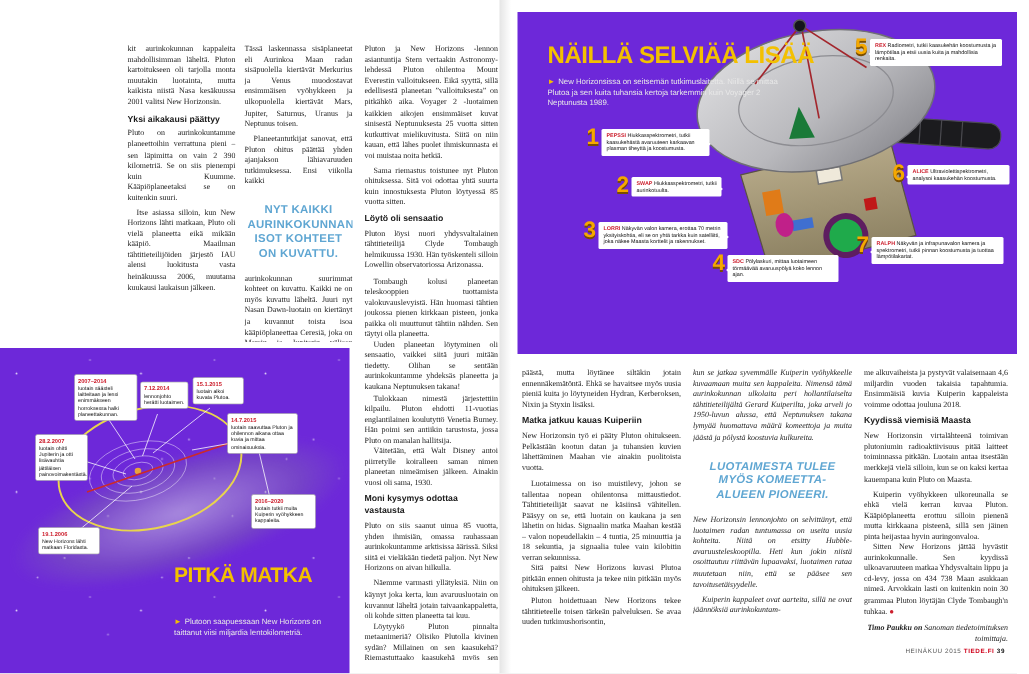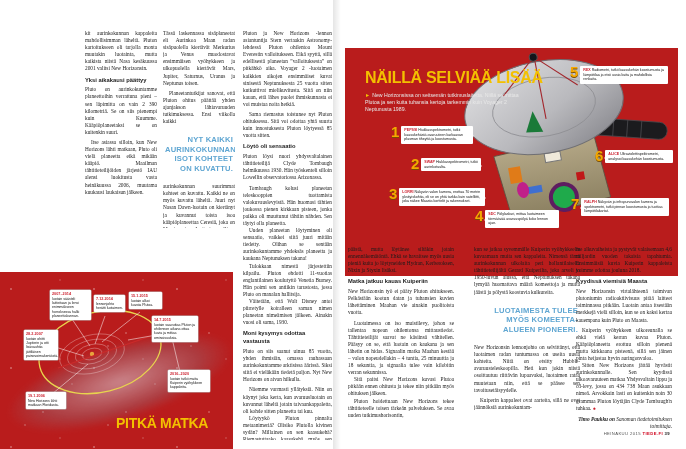--- a/index.html
+++ b/index.html
@@ -5,23 +5,23 @@
   html,body{margin:0;padding:0;background:#e9e9e9;}
   #spread{position:relative;width:686px;height:449px;background:#ffffff;overflow:hidden;
           font-family:"Liberation Serif", serif;color:#1c1c1c;}
   
   .col{position:absolute;overflow:hidden;font-size:5.3px;line-height:1.34;text-align:justify;}
   .col p{margin:0 0 3px 0;}
   .col p.ind{text-indent:6px;margin:0;}
   .bodyhead{font-family:"Liberation Sans",sans-serif;font-weight:bold;font-size:5.8px;
             margin:4px 0 2px 0;text-align:left;}
   .pullquote{font-family:"Liberation Sans",sans-serif;font-weight:bold;color:#5fa6d2;
-             text-align:right;font-size:7.6px;line-height:1.25;margin:10px 2px 10px 2px;letter-spacing:.2px;}
-  
-  .panel{position:absolute;background:#b91c1c;overflow:hidden;margin-top:40px;}
+             text-align:center;font-size:7.6px;line-height:1.25;margin:10px 2px 10px 2px;letter-spacing:.2px;}
+  
+  .panel{position:absolute;background:#6d28d9;overflow:hidden;}
   .starfield{position:absolute;inset:0;
     background-image:
       radial-gradient(1px 1px at 11px 17px, rgba(255,255,255,.9), transparent),
       radial-gradient(1px 1px at 43px 61px, rgba(255,255,255,.7), transparent),
       radial-gradient(1px 1px at 72px 33px, rgba(255,255,255,.5), transparent),
       radial-gradient(1px 1px at 25px 74px, rgba(255,255,255,.6), transparent),
       radial-gradient(1px 1px at 60px 8px, rgba(255,255,255,.45), transparent);
     background-size:83px 79px;}
   .milkyway{position:absolute;left:-30px;top:55px;width:300px;height:110px;
     background:radial-gradient(ellipse 50% 45% at 50% 50%, rgba(215,215,225,.55), rgba(140,140,155,.28) 55%, transparent 78%);
@@ -246,21 +246,21 @@
 
   <div class="col" style="left:348px;top:246px;width:106px;height:190px;">
     <p>päästä, mutta löytänee siltäkin jotain ennennäkemätöntä. Ehkä se havaitsee myös uusia pieniä kuita jo löytyneiden Hydran, Kerberoksen, Nixin ja Styxin lisäksi.</p>
     <div class="bodyhead">Matka jatkuu kauas Kuiperiin</div>
     <p>New Horizonsin työ ei pääty Pluton ohitukseen. Pelkästään kootun datan ja tuhansien kuvien lähettäminen Maahan vie ainakin puolitoista vuotta.</p>
     <p class="ind">Luotaimessa on iso muistilevy, johon se tallentaa nopean ohilentonsa mittaustiedot. Tähtitieteilijät saavat ne käsiinsä vähitellen. Pääsyy on se, että luotain on kaukana ja sen lähetin on hidas. Signaalin matka Maahan kestää – valon nopeudellakin – 4 tuntia, 25 minuuttia ja 18 sekuntia, ja signaalia tulee vain kilobitin verran sekunnissa.</p>
     <p class="ind">Sitä paitsi New Horizons kuvasi Plutoa pitkään ennen ohitusta ja tekee niin pitkään myös ohituksen jälkeen.</p>
     <p class="ind">Pluton hoidettuaan New Horizons tekee tähtitieteelle toisen tärkeän palveluksen. Se avaa uuden tutkimushorisontin,</p>
   </div>
 
-  <div class="col" style="left:474px;top:246px;width:106px;height:190px;">
+  <div class="col" style="left:462px;top:246px;width:106px;height:190px;font-style:italic;">
     <p>kun se jatkaa syvemmälle Kuiperin vyöhykkeelle kuvaamaan muita sen kappaleita. Nimensä tämä aurinkokunnan ulkolaita peri hollantilaiselta tähtitieteilijältä Gerard Kuiperilta, joka arveli jo 1950-luvun alussa, että Neptunuksen takana lymyää huomattava määrä komeettoja ja muita jäästä ja pölystä koostuvia kulkureita.</p>
     <div class="pullquote">LUOTAIMESTA TULEE MYÖS KOMEETTA-ALUEEN PIONEERI.</div>
     <p>New Horizonsin lennonjohto on selvittänyt, että luotaimen radan tuntumassa on useita uusia kohteita. Niitä on etsitty Hubble-avaruusteleskoopilla. Heti kun jokin niistä osoittautuu riittävän lupaavaksi, luotaimen rataa muutetaan niin, että se pääsee sen tavoitusetäisyydelle.</p>
     <p class="ind">Kuiperin kappaleet ovat aarteita, sillä ne ovat jäännöksiä aurinkokuntam-</p>
   </div>
 
   <div class="col" style="left:576px;top:246px;width:96px;height:190px;">
     <p>me alkuvaiheista ja pystyvät valaisemaan 4,6 miljardin vuoden takaisia tapahtumia. Ensimmäisiä kuvia Kuiperin kappaleista voimme odottaa jouluna 2018.</p>
     <div class="bodyhead">Kyydissä viemisiä Maasta</div>
     <p>New Horizonsin virtalähteenä toimivan plutoniumin radioaktiivisuus pitää laitteet toiminnassa pitkään. Luotain antaa itsestään merkkejä vielä silloin, kun se on kaksi kertaa kauempana kuin Pluto on Maasta.</p>

